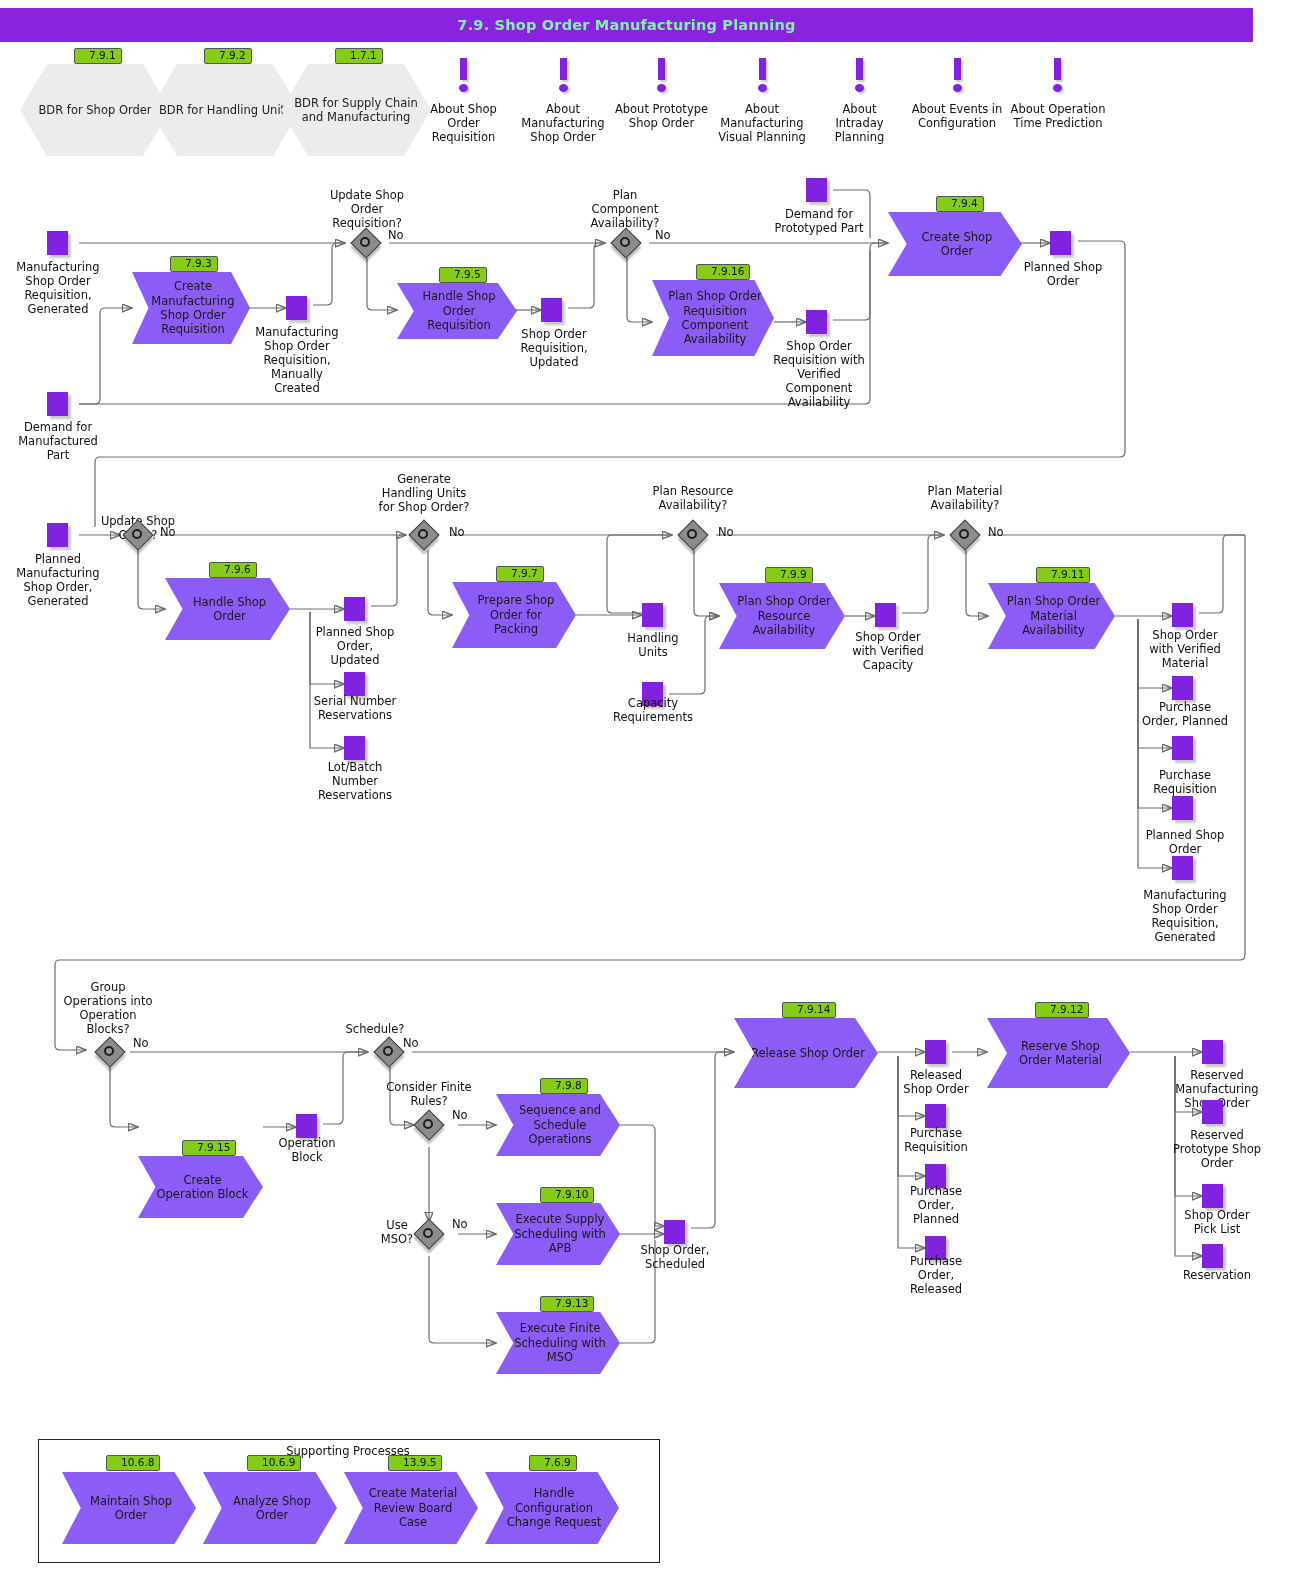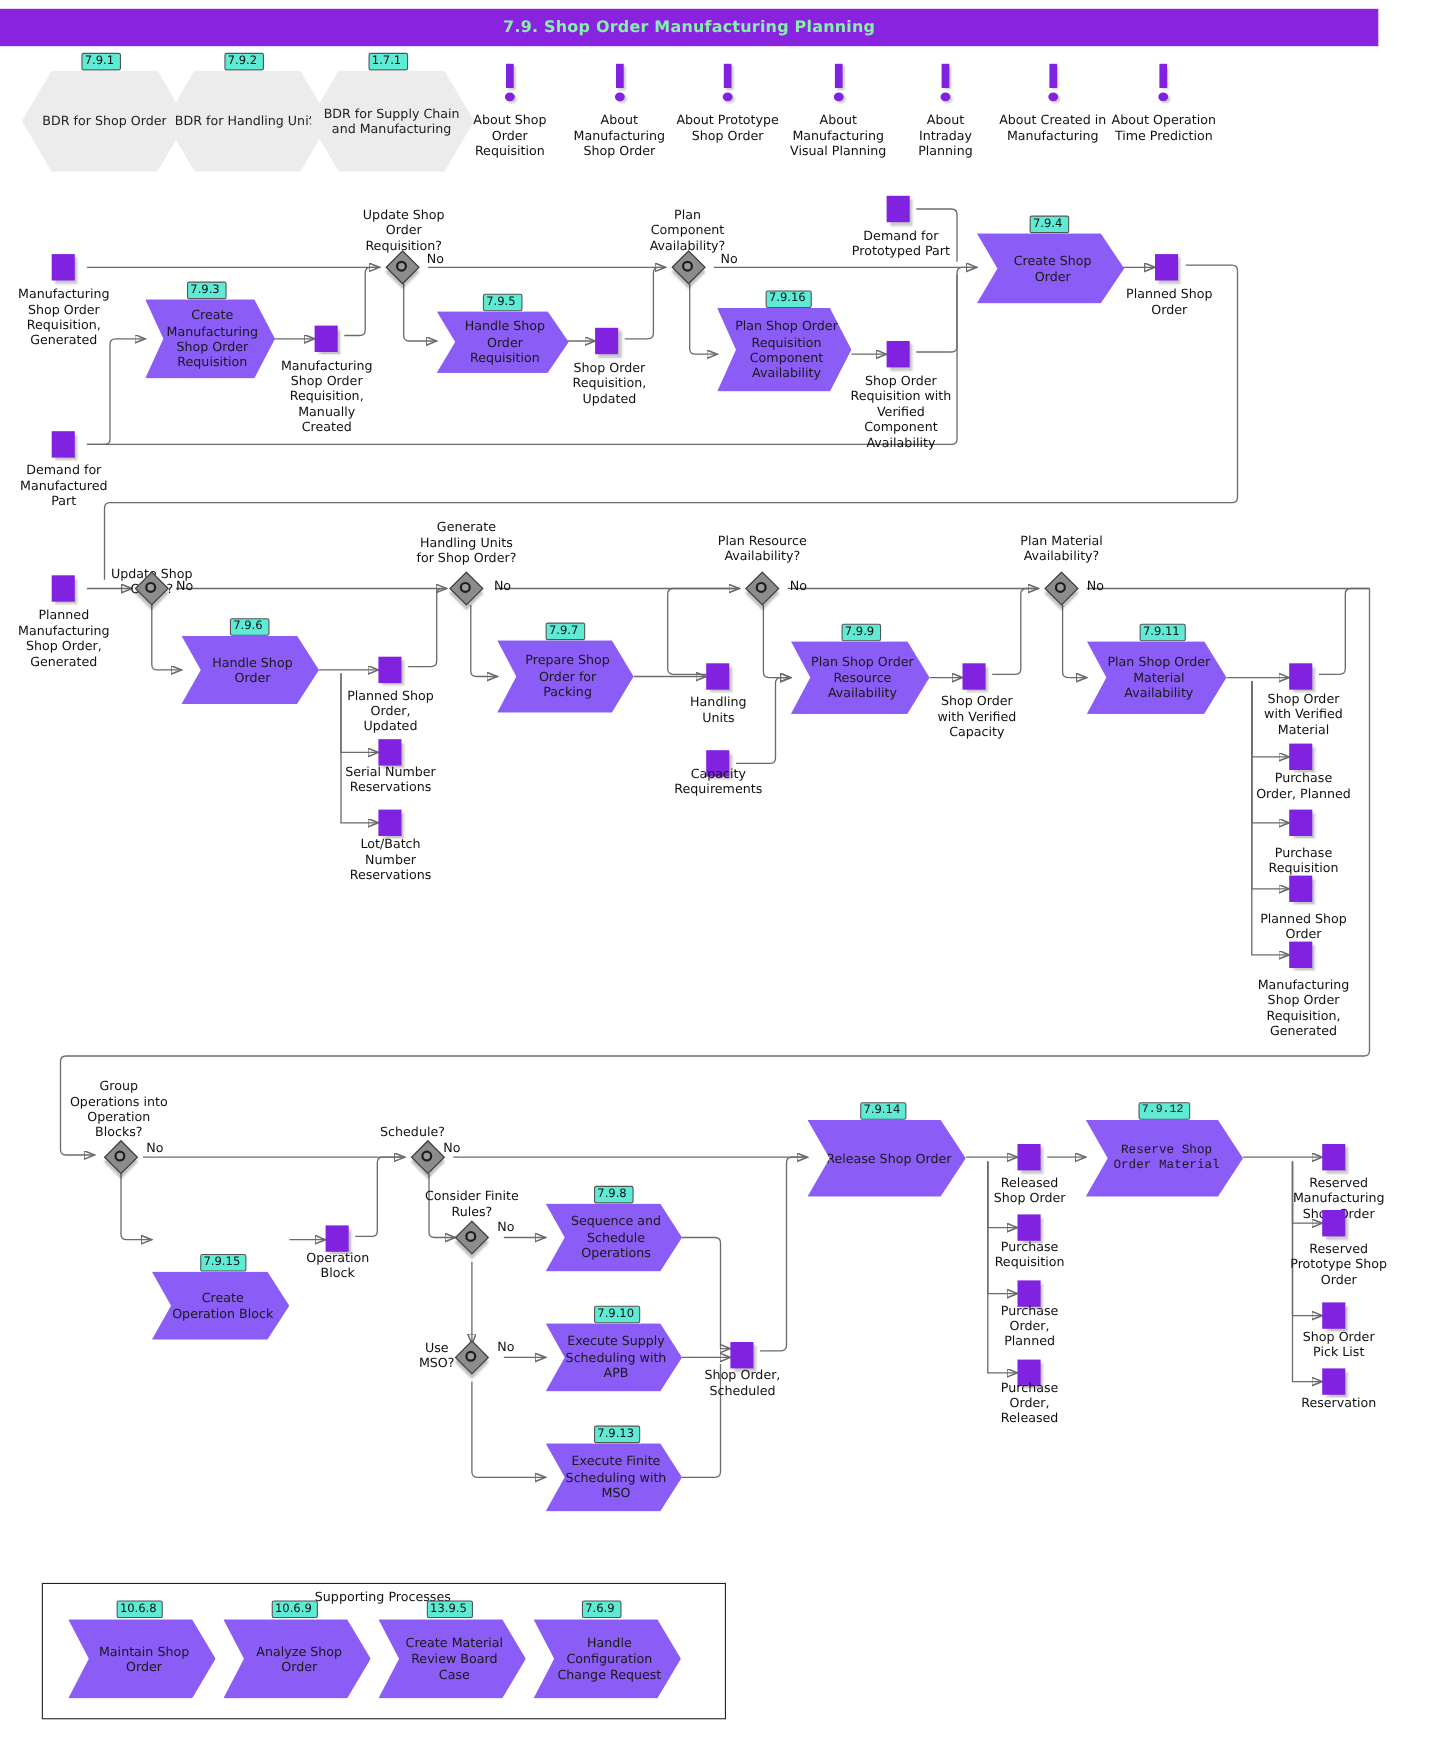--- a/index.html
+++ b/index.html
@@ -26,22 +26,22 @@
 
   
   .chev{position:relative;background:#8b5cf6;
         clip-path:polygon(0% 0%,84% 0%,100% 50%,84% 100%,0% 100%,14% 50%);
         filter:drop-shadow(3px 3px 2px rgba(0,0,0,.22));
         display:flex;align-items:center;justify-content:center;text-align:center;
         font-size:11.5px;color:#1a1a1a;line-height:1.25;box-sizing:border-box;
         padding-left:16px;padding-right:12px;}
 
   
-  .idtag{position:absolute;background:#5eead4;border:1px solid #555;border-radius:2px;
-         font-size:10.5px;color:#111;padding:1px 5px 1px 2px;line-height:1.1;
+  .idtag{position:absolute;background:#84cc16;border:1px solid #555;border-radius:2px;
+         font-size:10.5px;color:#111;padding:1px 5px 1px 14px;line-height:1.1;
          white-space:nowrap;}
 
   
   .sq{position:absolute;width:21px;height:24px;background:#8022E0;
       box-shadow:3px 3px 2px rgba(0,0,0,.22);}
 
   
   .dia{position:absolute;width:28px;height:28px;}
   .dia .d-outer{position:absolute;left:0;top:0;width:20px;height:20px;background:#8C8C8C;
        border:1px solid #3a3a3a;transform:rotate(45deg);margin:3px;
@@ -244,21 +244,21 @@
   <div class="excl" style="left:849px;top:58px;">
     <div class="bar"></div>
       <div class="dot"></div>
   </div>
   <div class="lbl" style="left:821px;top:102px;width:77px;">About Intraday Planning</div>
 
   <div class="excl" style="left:947px;top:58px;">
     <div class="bar"></div>
       <div class="dot"></div>
   </div>
-  <div class="lbl" style="left:906px;top:102px;width:102px;">About Created in Manufacturing</div>
+  <div class="lbl" style="left:906px;top:102px;width:102px;">About Events in Configuration</div>
 
   <div class="excl" style="left:1047px;top:58px;">
     <div class="bar"></div>
       <div class="dot"></div>
   </div>
   <div class="lbl" style="left:1004px;top:102px;width:108px;">About Operation Time Prediction</div>
 
   <div class="sq" style="left:47px;top:231px;"></div>
   <div class="lbl" style="left:8px;top:260px;width:100px;">Manufacturing Shop Order Requisition, Generated</div>
 
@@ -470,21 +470,21 @@
 
   <div class="sq" style="left:925px;top:1040px;"></div>
   <div class="lbl" style="left:898px;top:1068px;width:76px;">Released Shop Order</div>
   <div class="sq" style="left:925px;top:1104px;"></div>
   <div class="lbl" style="left:894px;top:1126px;width:84px;">Purchase Requisition</div>
   <div class="sq" style="left:925px;top:1164px;"></div>
   <div class="lbl" style="left:898px;top:1184px;width:76px;">Purchase Order, Planned</div>
   <div class="sq" style="left:925px;top:1236px;"></div>
   <div class="lbl" style="left:898px;top:1254px;width:76px;">Purchase Order, Released</div>
 
-  <div class="node" style="left:987px;top:1018px;font-family:Liberation Mono, monospace;">
+  <div class="node" style="left:987px;top:1018px;">
     <div class="idtag" style="left:48px;top:-16px;">7.9.12</div>
     <div class="chev" style="width:143px;height:70px;">
       <span>Reserve Shop Order Material</span>
     </div>
   </div>
 
   <div class="sq" style="left:1202px;top:1040px;"></div>
   <div class="lbl" style="left:1172px;top:1068px;width:90px;">Reserved Manufacturing Shop Order</div>
   <div class="sq" style="left:1202px;top:1100px;"></div>
   <div class="lbl" style="left:1172px;top:1128px;width:90px;">Reserved Prototype Shop Order</div>

